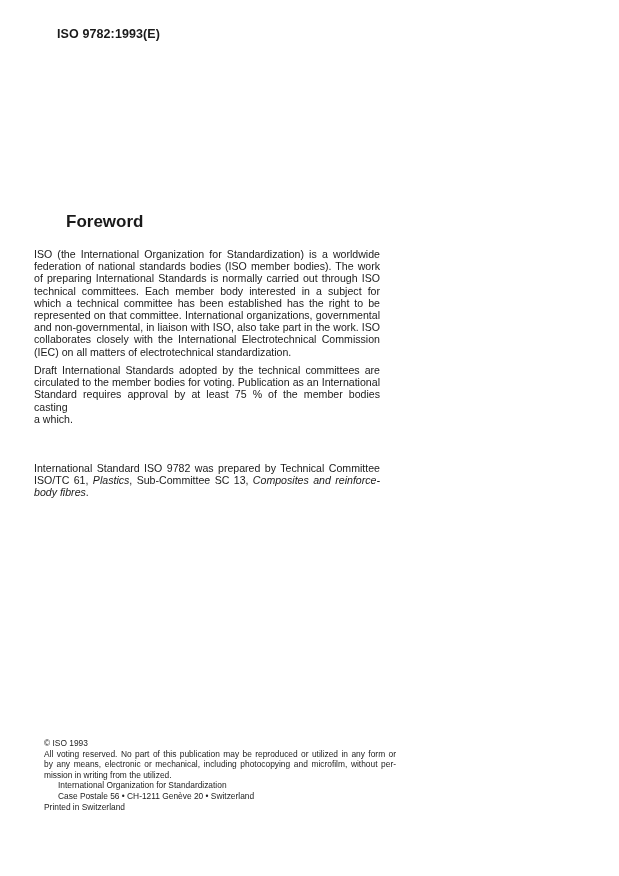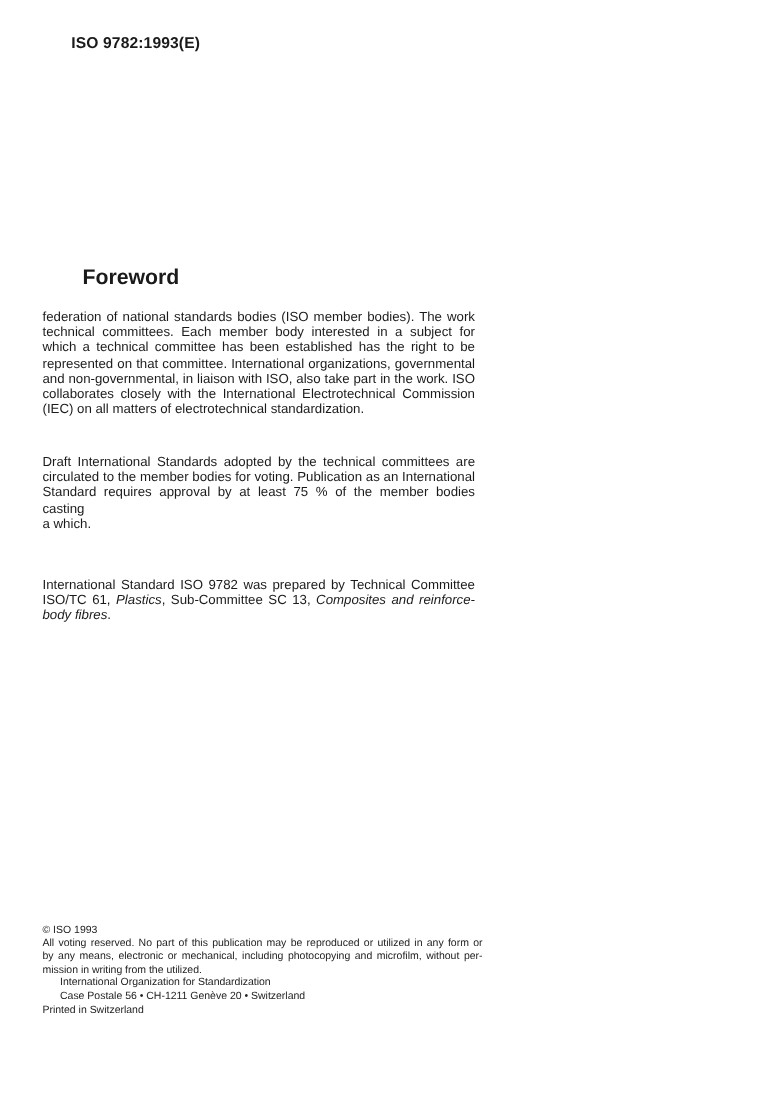--- a/index.html
+++ b/index.html
@@ -20,40 +20,42 @@
       font-size: 10.6px; line-height: 12.2px; text-align: justify;
       text-align-last: left;
     }
     .p1 { top: 248px; }
     .p2 { top: 364px; }
     .p3 { top: 420px; margin-top: 42px; }
     .body-block .line { display: block; text-align: justify; text-align-last: justify; }
     .body-block .line.last { text-align-last: left; }
     em { font-style: italic; }
     .footer {
-      position: absolute; left: 34px; top: 738px; width: 352px;
+      position: absolute; left: 44px; top: 738px; width: 352px;
       font-size: 8.4px; line-height: 10.6px; color: #222;
     }
     .footer .line { display: block; text-align: justify; text-align-last: justify; }
     .footer .line.last { text-align-last: left; }
     .indent { padding-left: 14px; }
     .page-num {
       position: absolute; left: 34px; top: 839px;
       font-size: 11px; color: #333; margin-top: 40px;
     }
   </style>
 </head>
 <body>
 
 <div class="header-code">ISO 9782:1993(E)</div>
 
 <div class="title">Foreword</div>
 
 <div class="body-block p1">
+  <span class="line">ISO (the International Organization for Standardization) is a worldwide</span>
   <span class="line">federation of national standards bodies (ISO member bodies). The work</span>
+  <span class="line">of preparing International Standards is normally carried out through ISO</span>
   <span class="line">technical committees. Each member body interested in a subject for</span>
   <span class="line">which a technical committee has been established has the right to be</span>
   <span class="line">represented on that committee. International organizations, governmental</span>
   <span class="line">and non-governmental, in liaison with ISO, also take part in the work. ISO</span>
   <span class="line">collaborates closely with the International Electrotechnical Commission</span>
   <span class="line last">(IEC) on all matters of electrotechnical standardization.</span>
 </div>
 
 <div class="body-block p2">
   <span class="line">Draft International Standards adopted by the technical committees are</span>

